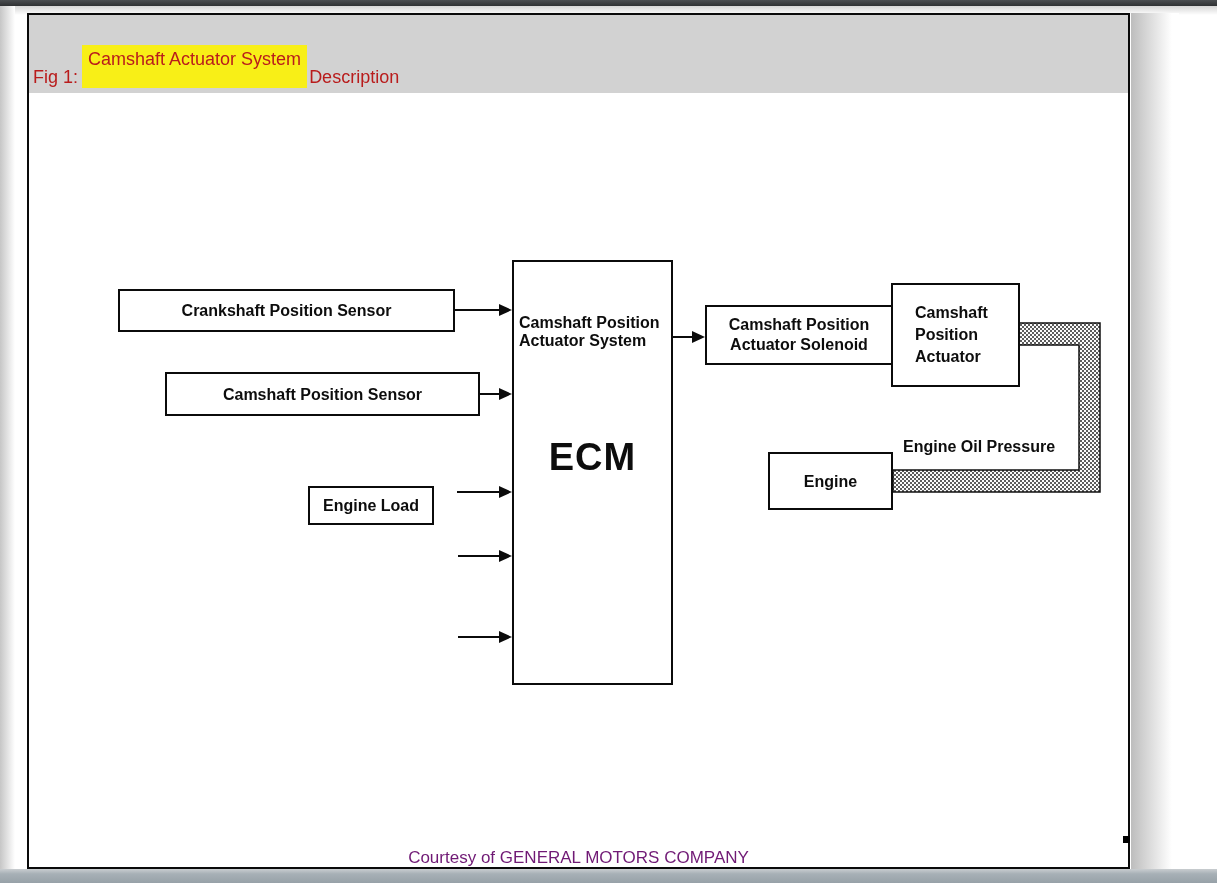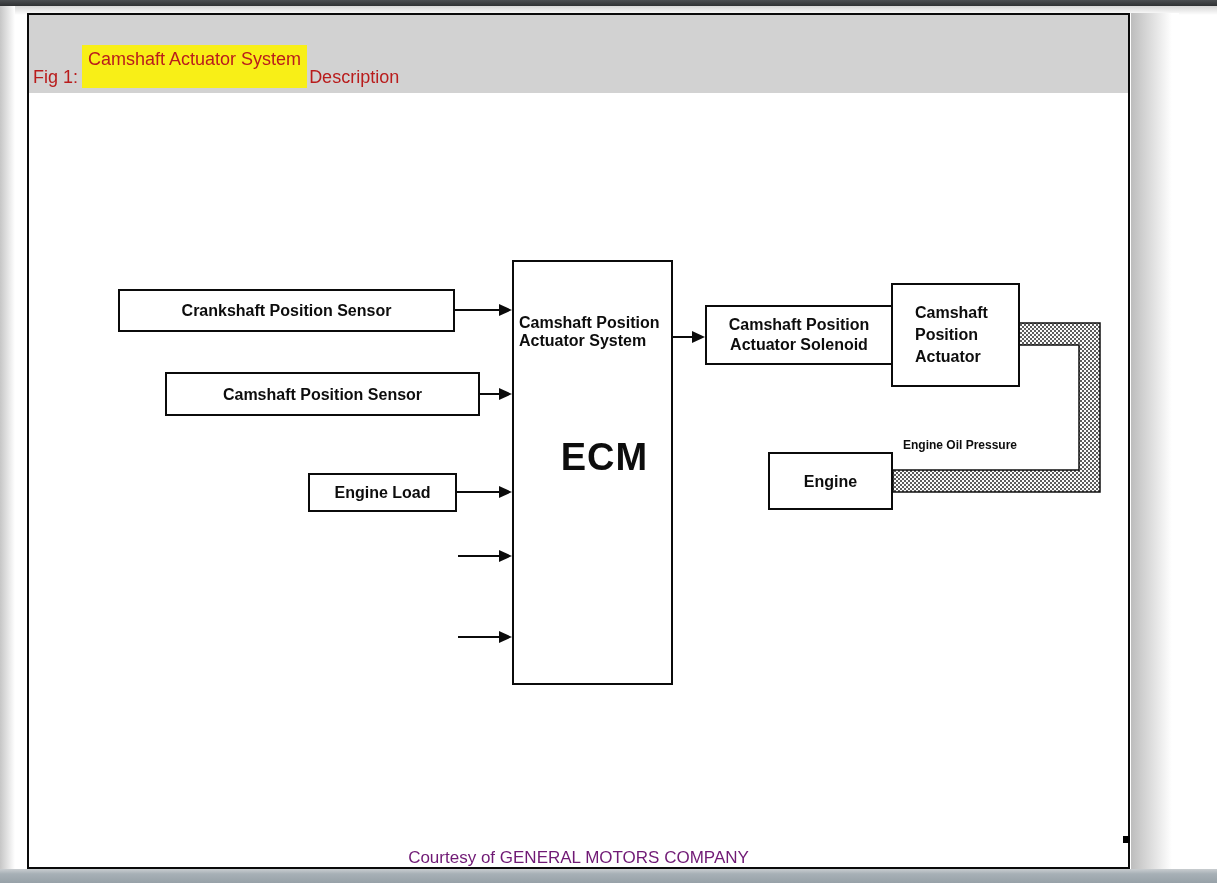--- a/index.html
+++ b/index.html
@@ -26,33 +26,33 @@
     font-size:18px;color:#b91c1c;white-space:pre;}
   .hl{background:#f8ef17;padding:4px 6px 18px 6px;margin:0 2px 0 4px;}
 
   
   .dbox{position:absolute;border:2px solid #0b0b0b;background:#ffffff;box-sizing:border-box;
     display:flex;flex-direction:column;align-items:center;justify-content:center;
     font-size:16px;font-weight:bold;color:#0d0d0d;text-align:center;line-height:19px;z-index:10;
     white-space:nowrap;}
   .box-crank   {left:118px;top:289px;width:337px;height:43px;}
   .box-campos  {left:140px;top:372px;width:315px;height:44px;margin-left:25px;}
-  .box-load    {left:308px;top:473px;width:149px;height:39px;}
+  .box-load    {left:308px;top:486px;width:126px;height:39px;}
   .box-ect     {left:58px; top:539px;width:400px;height:35px;}
   .box-eops    {left:122px;top:620px;width:336px;height:35px;}
   .box-ecm     {left:512px;top:260px;width:161px;height:425px;display:block;}
   .ecm-sub{position:absolute;left:5px;top:52px;text-align:left;font-size:16px;font-weight:bold;
     line-height:18px;white-space:nowrap;}
   .ecm-name{position:absolute;left:0;top:186px;width:100%;text-align:center;
-    font-size:38px;font-weight:bold;letter-spacing:1px;padding-left:12px;}
+    font-size:38px;font-weight:bold;letter-spacing:1px;}
   .box-solenoid{left:705px;top:305px;width:188px;height:60px;line-height:20px;}
   .box-actuator{left:891px;top:283px;width:129px;height:104px;align-items:flex-start;
     padding-left:22px;line-height:22px;text-align:left;}
   .box-engine  {left:768px;top:452px;width:125px;height:58px;}
-  .lbl-oilpress{position:absolute;left:903px;top:438px;font-size:12px;font-weight:bold;
+  .lbl-oilpress{position:absolute;left:903px;top:438px;font-size:16px;font-weight:bold;
     color:#0d0d0d;z-index:10;white-space:nowrap;}
 
   
   .overlay{position:absolute;left:0;top:0;width:1217px;height:883px;z-index:5;}
 
   .courtesy{position:absolute;left:27px;top:848px;width:1103px;text-align:center;
     font-size:17px;color:#701a75;z-index:2;letter-spacing:0px;}
 </style>
 </head>
 <body>

